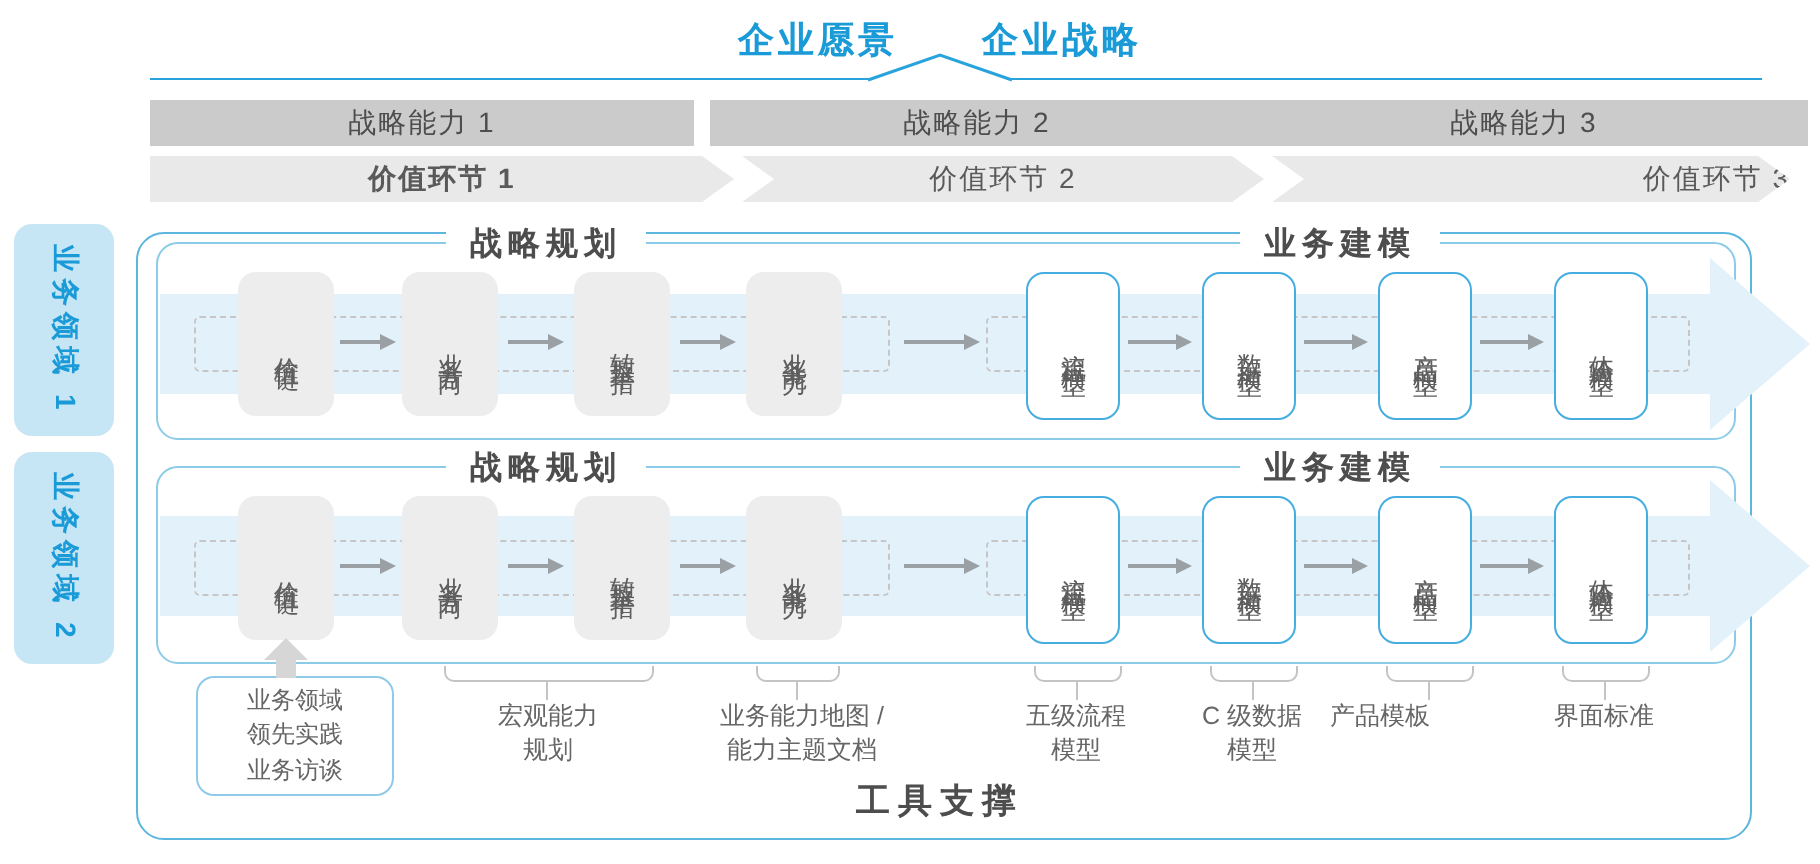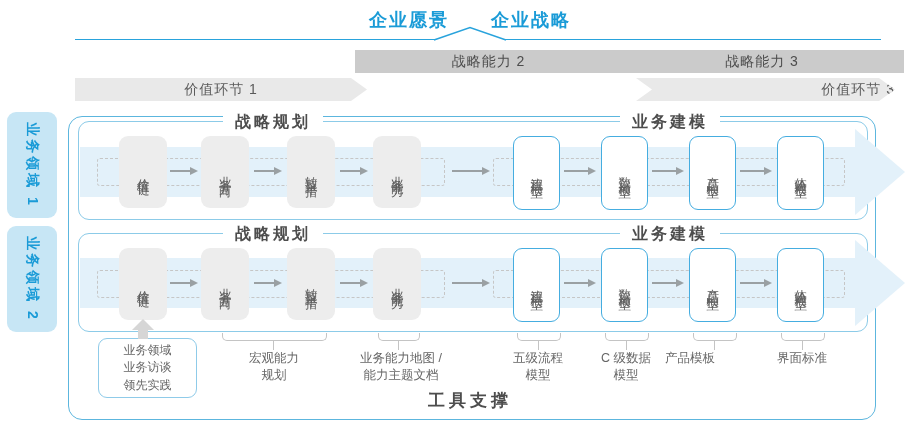--- a/index.html
+++ b/index.html
@@ -12,21 +12,21 @@
   .hline{position:absolute;left:75px;top:39px;width:806px;height:0;border-top:1.5px solid #29a3dc;}
   .caret{position:absolute;left:433px;top:26px;}
 
   
   .cap-bar{position:absolute;top:50px;height:23px;background:#cbcbcb;color:#4d4d4d;
            font-size:14px;line-height:23px;text-align:center;letter-spacing:1px;}
 
   
   .chev{position:absolute;top:78px;height:23px;background:#e9e9e9;color:#5a5a5a;
         font-size:14px;line-height:23px;text-align:center;letter-spacing:1px;}
-  .chev.first{clip-path:polygon(0 0,calc(100% - 16px) 0,100% 50%,calc(100% - 16px) 100%,0 100%);}
+  .chev.first{clip-path:polygon(0 0,calc(100% - 16px) 0,100% 50%,calc(100% - 16px) 100%,0 100%);font-weight:bold;}
   .chev.next{clip-path:polygon(0 0,calc(100% - 16px) 0,100% 50%,calc(100% - 16px) 100%,0 100%,16px 50%);}
 
   
   .domain{position:absolute;left:7px;width:50px;height:106px;background:#c7e6f5;border-radius:9px;
           display:flex;align-items:center;justify-content:center;}
   .domain .rot{transform:rotate(90deg);white-space:nowrap;color:#1a9bd7;font-weight:bold;
                font-size:14px;letter-spacing:3px;}
 
   
   .outer{position:absolute;left:68px;top:116px;width:806px;height:302px;
@@ -81,24 +81,26 @@
 
   <div class="title">
     <span>企业愿景</span>
     <span>企业战略</span>
   </div>
   <div class="hline"></div>
   <svg class="caret" width="74" height="15" viewBox="0 0 74 15">
     <path d="M1 14 L37 1.5 L73 14" fill="#ffffff" stroke="#29a3dc" stroke-width="1.5"></path>
   </svg>
 
+  <div class="cap-bar" style="left:75px;width:272px;">战略能力 1</div>
   <div class="cap-bar" style="left:355px;width:267px;">战略能力 2</div>
   <div class="cap-bar" style="left:620px;width:284px;">战略能力 3</div>
 
   <div class="chev first" style="left:75px;width:292px;">价值环节 1</div>
+  <div class="chev next" style="left:371px;width:261px;">价值环节 2</div>
   <div class="chev next" style="left:636px;width:259px;text-align:right;">价值环节 3</div>
 
   <div class="domain" style="top:112px;">
     <span class="rot">业务领域 1</span>
   </div>
   <div class="domain" style="top:226px;">
     <span class="rot">业务领域 2</span>
   </div>
 
   <div class="outer"></div>
@@ -183,22 +185,22 @@
   <div class="harrow" style="left:340px;top:282px;width:26px;"></div>
   <div class="harrow" style="left:452px;top:282px;width:36px;"></div>
   <div class="harrow" style="left:564px;top:282px;width:30px;"></div>
   <div class="harrow" style="left:652px;top:282px;width:30px;"></div>
   <div class="harrow" style="left:740px;top:282px;width:30px;"></div>
 
   <div class="uphead"></div>
   <div class="upstem"></div>
   <div class="inputs">
     <div>业务领域</div>
+    <div>领先实践</div>
     <div>业务访谈</div>
-    <div>领先实践</div>
   </div>
 
   <div class="bracket" style="left:222px;width:103px;"></div>
   <div class="bstem" style="left:273px;"></div>
   <div class="note" style="left:274px;">
     <div>宏观能力</div>
     <div>规划</div>
   </div>
 
   <div class="bracket" style="left:378px;width:40px;"></div>

